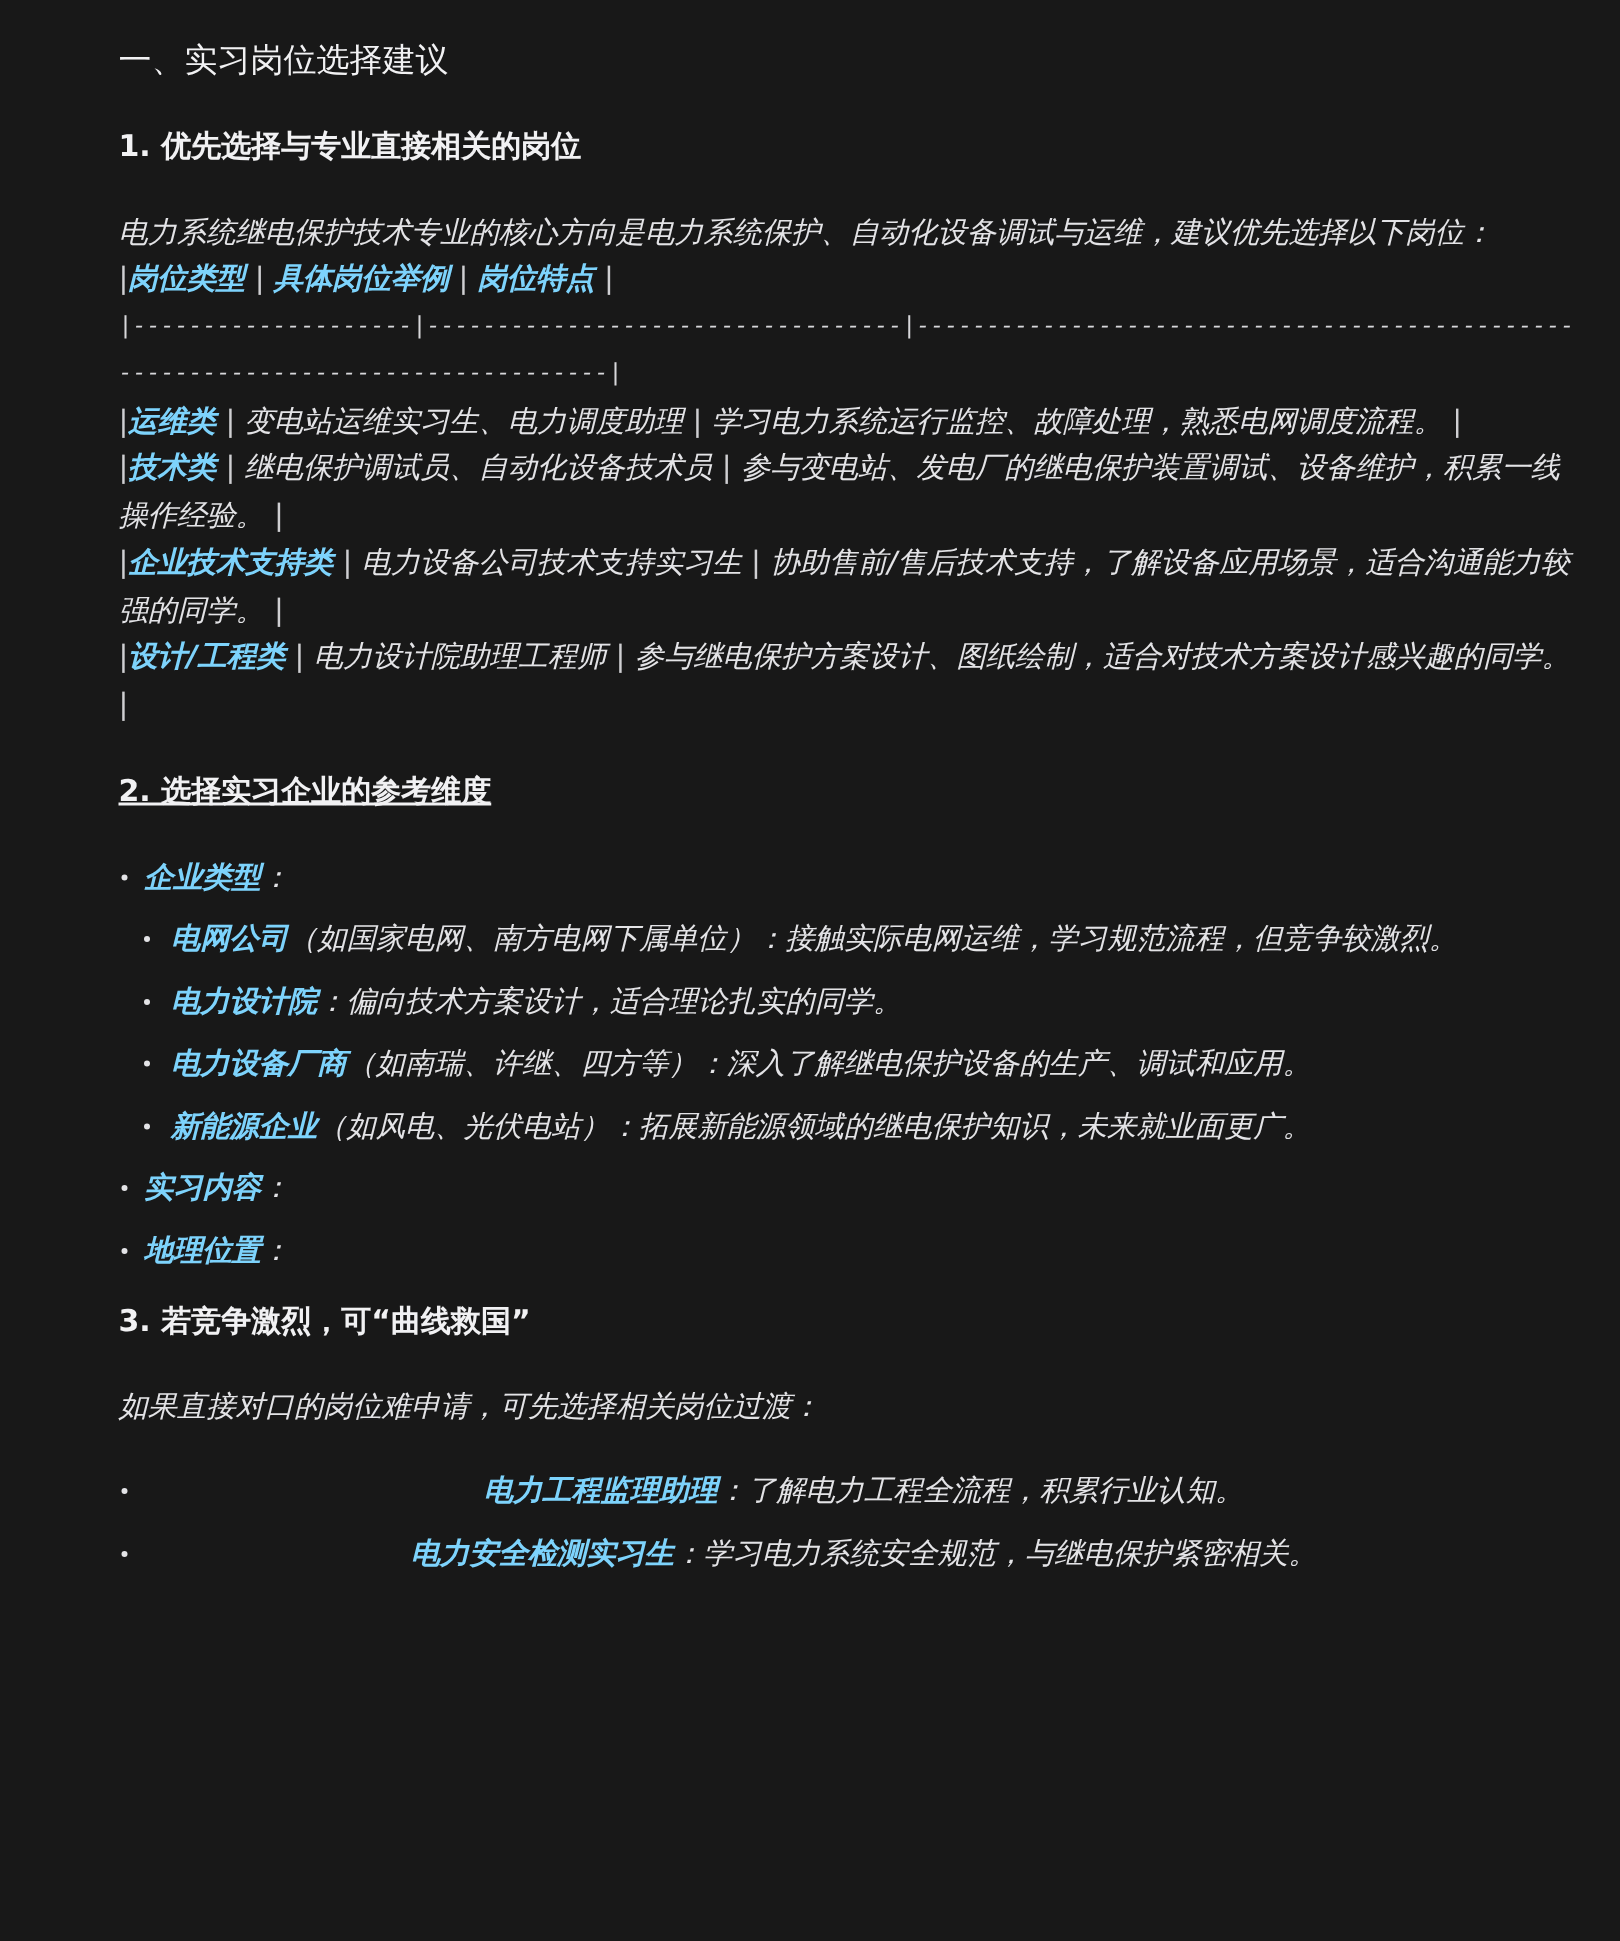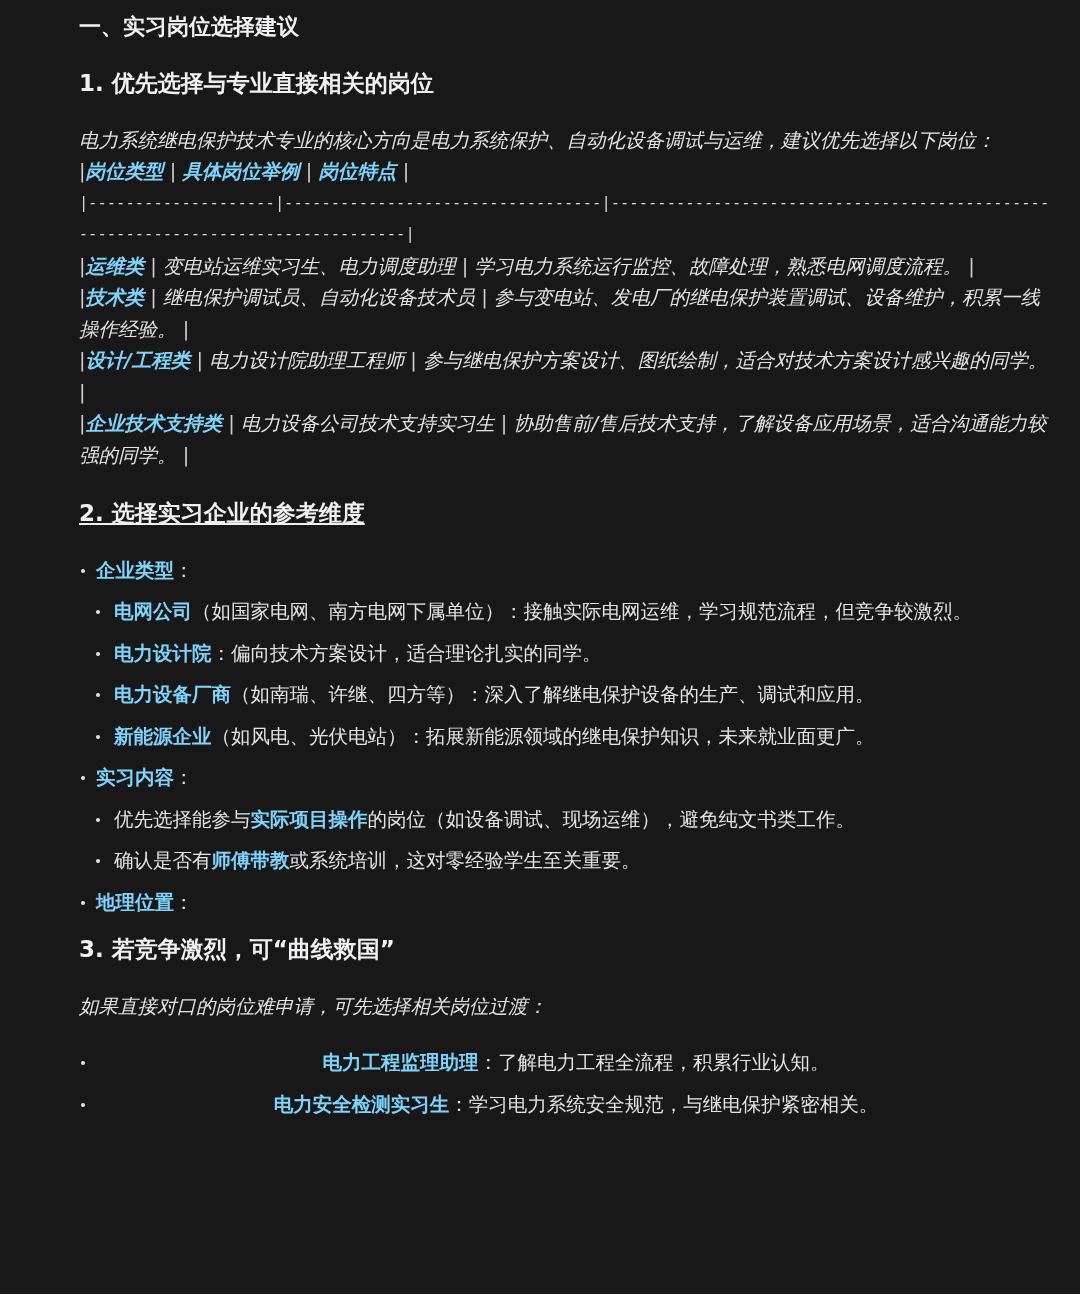--- a/index.html
+++ b/index.html
@@ -19,51 +19,51 @@
   }
   .doc {
     position: relative;
     padding: 0 24px 0 79px;
     box-sizing: border-box;
     width: 1080px;
   }
   b, .b { font-weight: 700; color: #7dd3fc; }
   h2 {
     margin: 0;
-    padding-top: 10px;
+    padding-top: 24px;
     font-size: 22px;
     line-height: 34px;
-    font-weight: 700;
+    font-weight: 400;
     color: #f1f1f3;
     height: 34px;
   }
   h3 {
     margin: 0;
-    font-size: 23px;
+    font-size: 20px;
     line-height: 31.5px;
     font-weight: 700;
     color: #f1f1f3;
   }
   .h3-1 { margin-top: 24px; }
   .p-intro { margin-top: 25px; }
   p { margin: 0; font-style: italic; }
   .row { margin: 0; }
   .sep {
     margin: 0;
     letter-spacing: 0;
     word-break: break-all;
     white-space: normal;
     font-family: "DejaVu Sans Mono", "Liberation Mono", monospace;
     font-size: 15.5px;
     color: #d7d7da;
     line-height: 31.5px;
   }
   .pipe { color: #cfcfd2; font-weight: 400; }
   .h3-2 { margin-top: 27px; text-decoration: underline; }
-  ul { list-style: none; margin: 0; padding: 0; }
+  ul { list-style: none; margin: 0; padding: 0; font-style: italic; }
   ul.l1 { margin-top: 25px; }
   ul.l1 > li {
     position: relative;
     padding-left: 17px;
     margin-bottom: 10px;
   }
   ul.l1 > li::before {
     content: "";
     position: absolute;
     left: 2px;
@@ -122,43 +122,39 @@
 
   <div>
     <p class="row"><span class="pipe">|</span><b>岗位类型</b><span class="pipe"> | </span><b>具体岗位举例</b><span class="pipe"> | </span><b>岗位特点</b><span class="pipe"> |</span></p>
 
     <p class="sep">|--------------------|----------------------------------|----------------------------------------------------------------------------------|</p>
 
     <p class="row"><span class="pipe">|</span><b>运维类</b><span class="pipe"> | </span><span>变电站运维实习生、电力调度助理</span><span class="pipe"> | </span><span>学习电力系统运行监控、故障处理，熟悉电网调度流程。</span><span class="pipe"> |</span></p>
 
     <p class="row"><span class="pipe">|</span><b>技术类</b><span class="pipe"> | </span><span>继电保护调试员、自动化设备技术员</span><span class="pipe"> | </span><span>参与变电站、发电厂的继电保护装置调试、设备维护，积累一线操作经验。</span><span class="pipe"> |</span></p>
 
+    <p class="row"><span class="pipe">|</span><b>企业技术支持类</b><span class="pipe"> | </span><span>电力设备公司技术支持实习生</span><span class="pipe"> | </span><span>协助售前/售后技术支持，了解设备应用场景，适合沟通能力较强的同学。</span><span class="pipe"> |</span></p>
+
     <p class="row"><span class="pipe">|</span><b>设计/工程类</b><span class="pipe"> | </span><span>电力设计院助理工程师</span><span class="pipe"> | </span><span>参与继电保护方案设计、图纸绘制，适合对技术方案设计感兴趣的同学。</span><span class="pipe"> |</span></p>
-
-    <p class="row"><span class="pipe">|</span><b>企业技术支持类</b><span class="pipe"> | </span><span>电力设备公司技术支持实习生</span><span class="pipe"> | </span><span>协助售前/售后技术支持，了解设备应用场景，适合沟通能力较强的同学。</span><span class="pipe"> |</span></p>
   </div>
 
   <h3 class="h3-2">2. 选择实习企业的参考维度</h3>
 
   <ul class="l1">
     <li>
       <b>企业类型</b><span>：</span>
       <ul class="l2">
         <li><b>电网公司</b><span>（如国家电网、南方电网下属单位）：接触实际电网运维，学习规范流程，但竞争较激烈。</span></li>
         <li><b>电力设计院</b><span>：偏向技术方案设计，适合理论扎实的同学。</span></li>
         <li><b>电力设备厂商</b><span>（如南瑞、许继、四方等）：深入了解继电保护设备的生产、调试和应用。</span></li>
         <li><b>新能源企业</b><span>（如风电、光伏电站）：拓展新能源领域的继电保护知识，未来就业面更广。</span></li>
       </ul>
     </li>
     <li>
       <b>实习内容</b><span>：</span>
-      <ul class="l2">
-        <li><span>优先选择能参与</span><b>实际项目操作</b><span>的岗位（如设备调试、现场运维），避免纯文书类工作。</span></li>
-        <li><span>确认是否有</span><b>师傅带教</b><span>或系统培训，这对零经验学生至关重要。</span></li>
-      </ul>
     </li>
     <li>
       <b>地理位置</b><span>：</span>
     </li>
   </ul>
 
   <h3 class="h3-3">3. 若竞争激烈，可“曲线救国”</h3>
 
   <p class="p-bridge">如果直接对口的岗位难申请，可先选择相关岗位过渡：</p>
 

